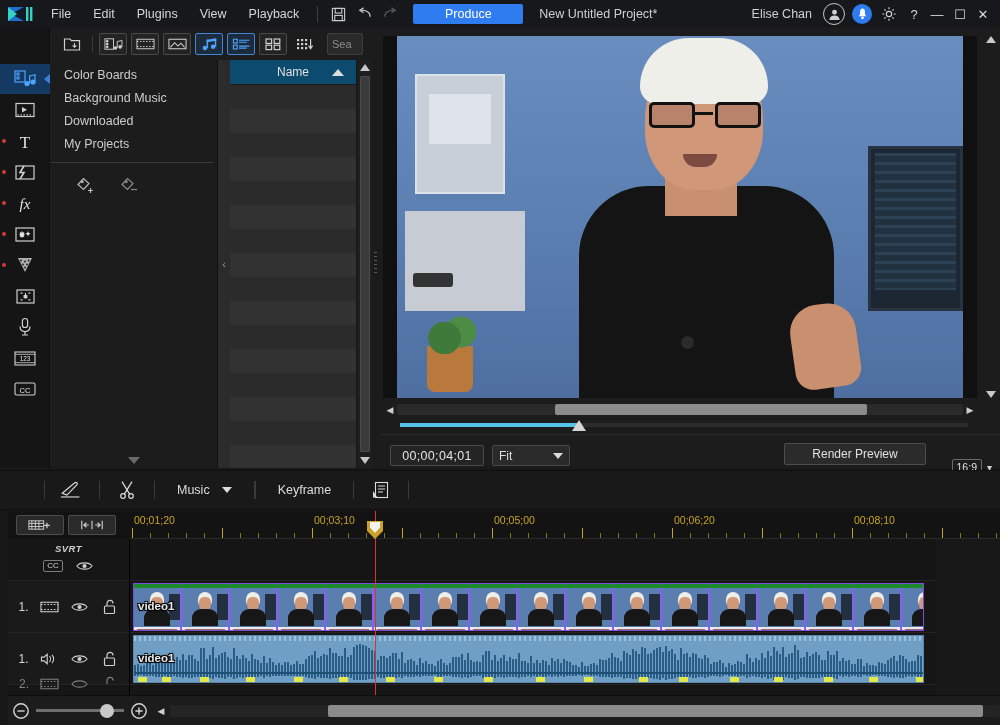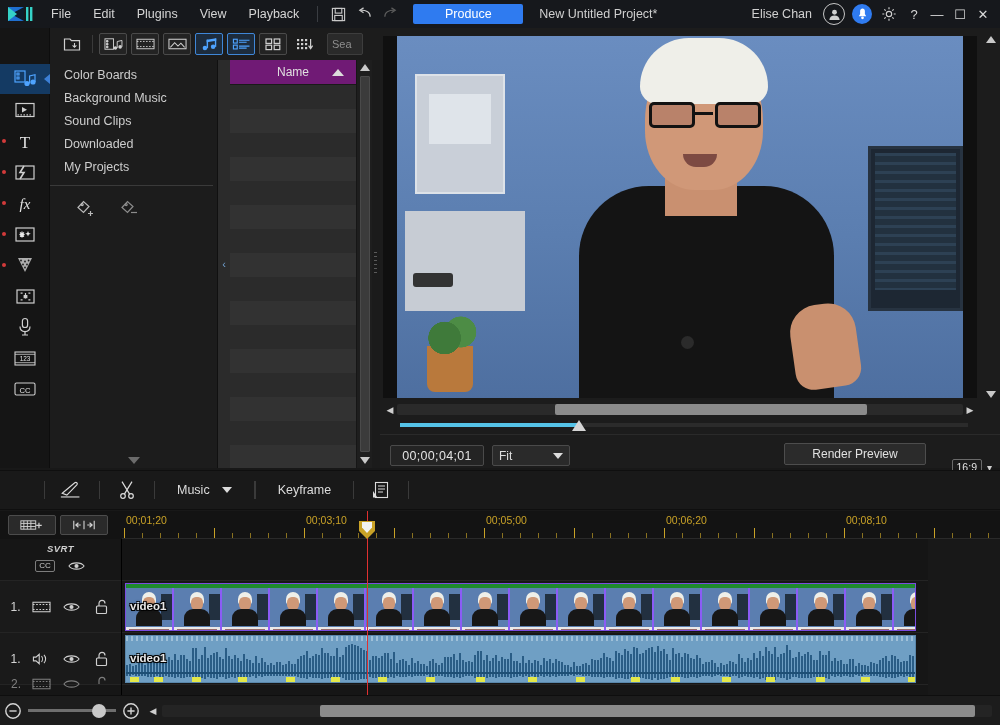--- a/index.html
+++ b/index.html
@@ -86,21 +86,21 @@
     position:absolute; bottom:4px; left:50%; margin-left:-6px;
     width:0;height:0;border-left:6px solid transparent;border-right:6px solid transparent;border-top:7px solid #6b6b6b;
   }
 
   .collapse-handle {
     width:12px; background:#2b2b2b; display:flex; align-items:center; justify-content:center;
     color:#6f9fd0; font-size:11px; cursor:default; position:relative;
   }
 
   .lib-list { flex:1; position:relative; background:#272727; display:flex; flex-direction:column; }
-  .list-head { height:25px; background:#701a75; border-bottom:1px solid #1a1a1a; position:relative; }
+  .list-head { height:25px; background:#0c4a6e; border-bottom:1px solid #1a1a1a; position:relative; }
   .list-head .lh-title {
     position:absolute; left:0; right:0; text-align:center; line-height:25px; font-size:12px; color:#e0e0e0;
   }
   .sort-caret {
     position:absolute; right:12px; top:9px; width:0;height:0;
     border-left:6px solid transparent;border-right:6px solid transparent;border-bottom:7px solid #dcdcdc;
   }
   .rows { flex:1; position:relative; overflow:hidden; }
   .row { height:24px; }
   .row.odd { background:#2b2b2b; }
@@ -183,21 +183,21 @@
   .edit-toolbar {
     position:absolute; left:0; top:470px; width:1000px; height:40px; background:#191919;
     display:flex; align-items:center; border-top:1px solid #0f0f0f; border-bottom:1px solid #0f0f0f;
   }
   .etb-sep { width:1px; height:18px; background:#3a3a3a; }
   .etb-ic { width:54px; height:26px; display:flex; align-items:center; justify-content:center; color:#dcdcdc; cursor:default; }
   .etb-txt { height:26px; display:flex; align-items:center; padding:0 22px; font-size:12.5px; color:#dcdcdc; cursor:default; gap:12px; }
   .etb-caret { width:0;height:0;border-left:5px solid transparent;border-right:5px solid transparent;border-top:6px solid #dcdcdc; }
 
   
-  .timeline { position:absolute; left:0; top:511px; width:928px; height:214px; background:#131313; }
+  .timeline { position:absolute; left:8px; top:511px; width:928px; height:214px; background:#131313; }
   .tl-head { position:absolute; left:0; top:0; width:122px; height:28px; display:flex; align-items:center; gap:4px; padding-left:8px; }
   .tlh-btn { width:48px; height:20px; background:#2a2a2a; border:1px solid #4c4c4c; border-radius:2px; display:flex; align-items:center; justify-content:center; color:#d2d2d2; cursor:default; }
   .tl-ruler { position:absolute; left:122px; top:0; width:878px; height:28px; background:#131313; border-bottom:1px solid #2a2a2a; overflow:hidden; }
   .rl-label { position:absolute; top:3px; font-size:10.5px; color:#c9a227; }
   .rl-tick { position:absolute; bottom:0; width:1px; background:#8a7220; }
   .rl-tick.major { height:10px; background:#c9a227; }
   .rl-tick.minor { height:5px; }
 
   .tracks-header { position:absolute; left:0; top:28px; width:122px; bottom:30px; background:#161616; border-right:1px solid #000; }
   .th-block { position:relative; border-bottom:1px solid #242424; }
@@ -507,21 +507,20 @@
         </svg>
       </div>
       <div class="search-box">Sea</div>
     </div>
 
     <div class="lib-body">
       <div class="lib-nav">
         <div style="padding-top:4px;">
           <div class="nav-item">Color Boards</div>
           <div class="nav-item">Background Music</div>
-          <div class="nav-item">Sound Clips</div>
           <div class="nav-item">Downloaded</div>
           <div class="nav-item">My Projects</div>
         </div>
         <div class="nav-divider"></div>
         <div class="tag-row">
           <div class="tag-ic">
             <svg width="22" height="22" viewBox="0 0 22 22" fill="none" stroke="#b9b9b9" stroke-width="1.2">
               <path d="M4 9.5 L9.5 3.5 L15 8.5 L9.5 14.5 Z"></path>
                 <circle cx="8.2" cy="6.6" r="1"></circle>
               <path d="M14 15.5h5M16.5 13v5"></path>

